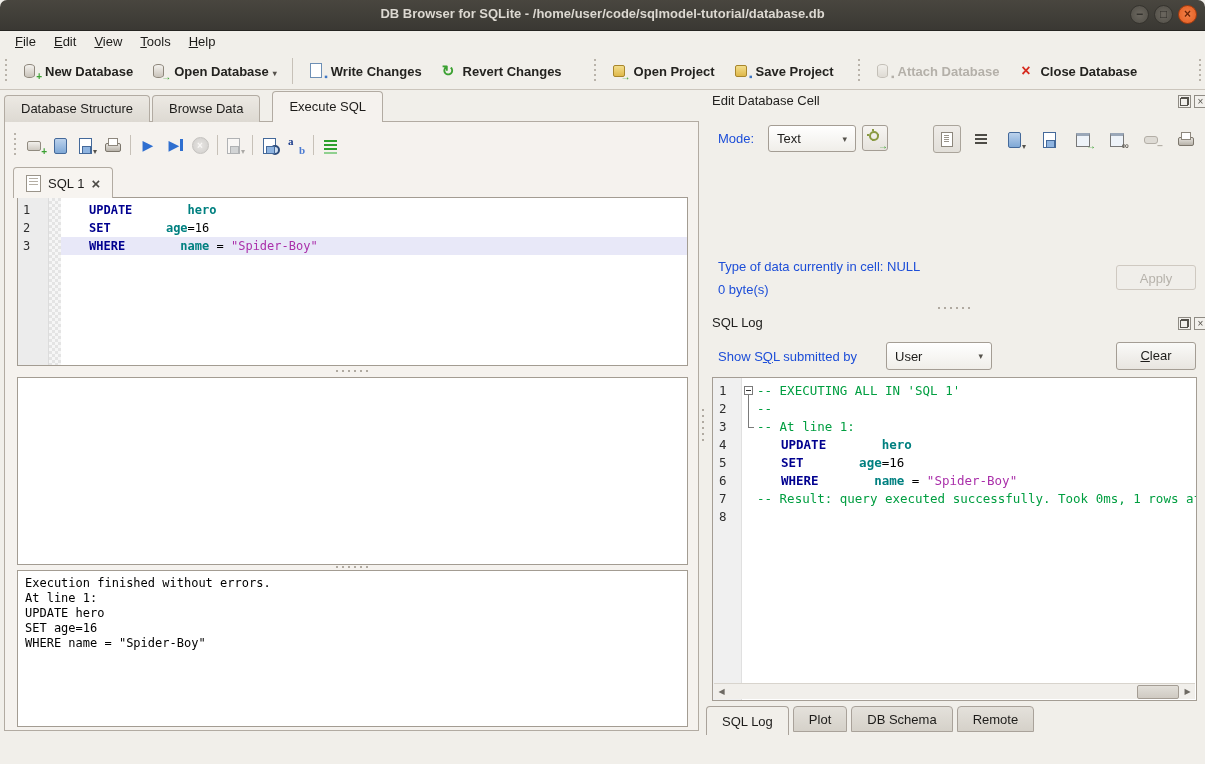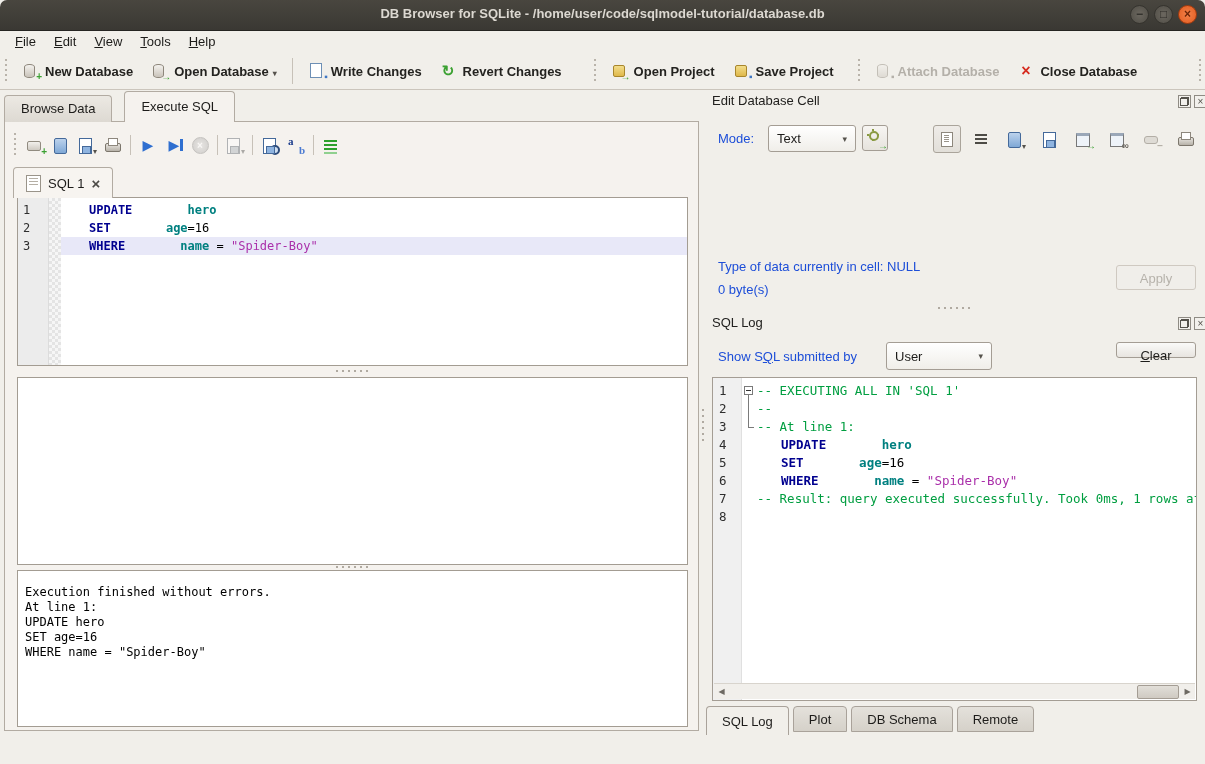--- a/index.html
+++ b/index.html
@@ -124,21 +124,21 @@
   .tk-pl{color:#000;}
   .tk-str{color:#aa30aa;}
   .tk-cmt{color:#009e40;}
 
   .h-split{position:absolute;left:12px;width:671px;height:6px;}
   .h-split::before{content:"";position:absolute;left:50%;top:2px;width:34px;margin-left:-17px;height:2px;
     background-image:repeating-linear-gradient(to right,#b0aaa1 0 2px,transparent 2px 6px);}
   .results{position:absolute;left:12px;top:255px;width:671px;height:188px;background:#fff;
     border:1px solid #a39c92;box-sizing:border-box;}
   .msgbox{position:absolute;left:12px;top:448px;width:671px;height:157px;background:#fff;
-    border:1px solid #a39c92;box-sizing:border-box;padding:14px 7px;
+    border:1px solid #a39c92;box-sizing:border-box;padding:5px 7px;
     font-family:"DejaVu Sans Mono",monospace;font-size:12px;line-height:15px;color:#000;}
 
   
   .v-split{position:absolute;left:699px;top:121px;width:7px;height:610px;}
   .v-split::before{content:"";position:absolute;top:50%;margin-top:-17px;left:3px;width:2px;height:34px;
     background-image:repeating-linear-gradient(to bottom,#b0aaa1 0 2px,transparent 2px 6px);}
 
   
   .dock-title{position:absolute;height:20px;font-size:13px;color:#22211f;}
   .dock-btns{position:absolute;display:flex;gap:3px;}
@@ -293,20 +293,21 @@
       <span data-name="toolbar-button-label">Attach Database</span>
     </div>
     <div class="tbtn" data-name="close-database-button">
       <span class="ic" data-name="close-database-icon">×</span>
       <span data-name="toolbar-button-label">Close Database</span>
     </div>
     <div class="drag-handle" style="margin-left:auto;margin-right:2px;" data-name="toolbar-drag-handle"></div>
   </div>
 
   <div class="main-tabs" data-name="main-tab-bar">
+    <div class="mtab" data-name="tab-database-structure">Database Structure</div>
     <div class="mtab" data-name="tab-browse-data">Browse Data</div>
     <div class="mtab active" data-name="tab-execute-sql">Execute SQL</div>
   </div>
 
   <div class="left-pane" data-name="execute-sql-pane">
 
     <div class="ed-toolbar" data-name="sql-editor-toolbar">
       <div class="drag-handle" data-name="toolbar-drag-handle"></div>
       <div class="ebtn" data-name="open-sql-tab-button">
           <span class="ic20" data-name="open-sql-tab-icon">
@@ -466,21 +467,21 @@
     <div class="dock-btn" data-name="close-dock-icon">×</div>
   </div>
 
   <div class="plain-line" style="left:718px;top:349px;" data-name="log-filter-label">
     <span>Show S</span><span style="text-decoration:underline;">Q</span><span>L submitted by</span>
   </div>
   <div class="combo" style="left:886px;top:342px;width:106px;height:28px;" data-name="log-filter-combobox">
     <span data-name="log-filter-value">User</span>
     <span class="carr" data-name="chevron-down-icon">▾</span>
   </div>
-  <div class="btn" style="left:1116px;top:342px;width:80px;height:16px;" data-name="clear-log-button">
+  <div class="btn" style="left:1116px;top:342px;width:80px;height:28px;" data-name="clear-log-button">
     <span class="bl" style="line-height:26px;" data-name="clear-button-label">Clear</span>
   </div>
 
   <div class="log-panel" data-name="sql-log-view">
     <div class="log-gutter" data-name="line-number-gutter"></div>
     <div class="log-rows">
       <div class="log-row" data-name="log-line">
         <span class="ln" data-name="line-number">1</span>
         <span class="fold">
             <span class="fold-minus" data-name="fold-collapse-icon"></span>

